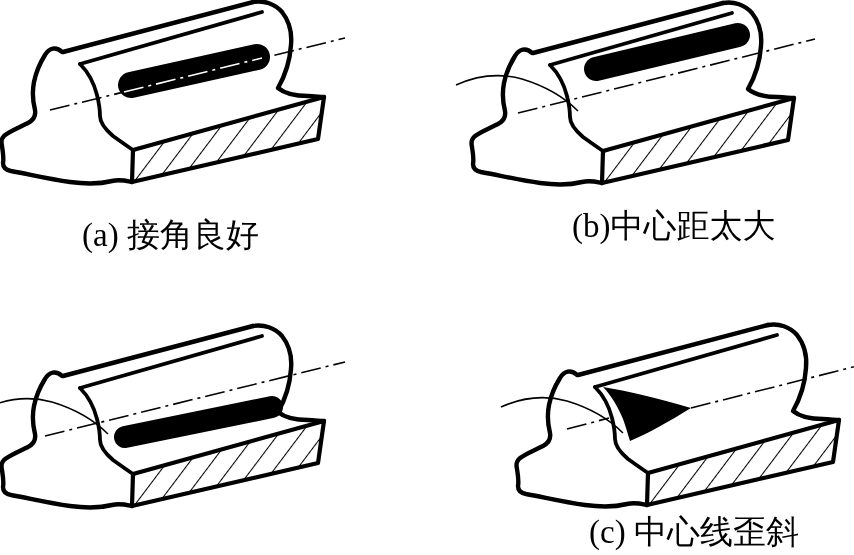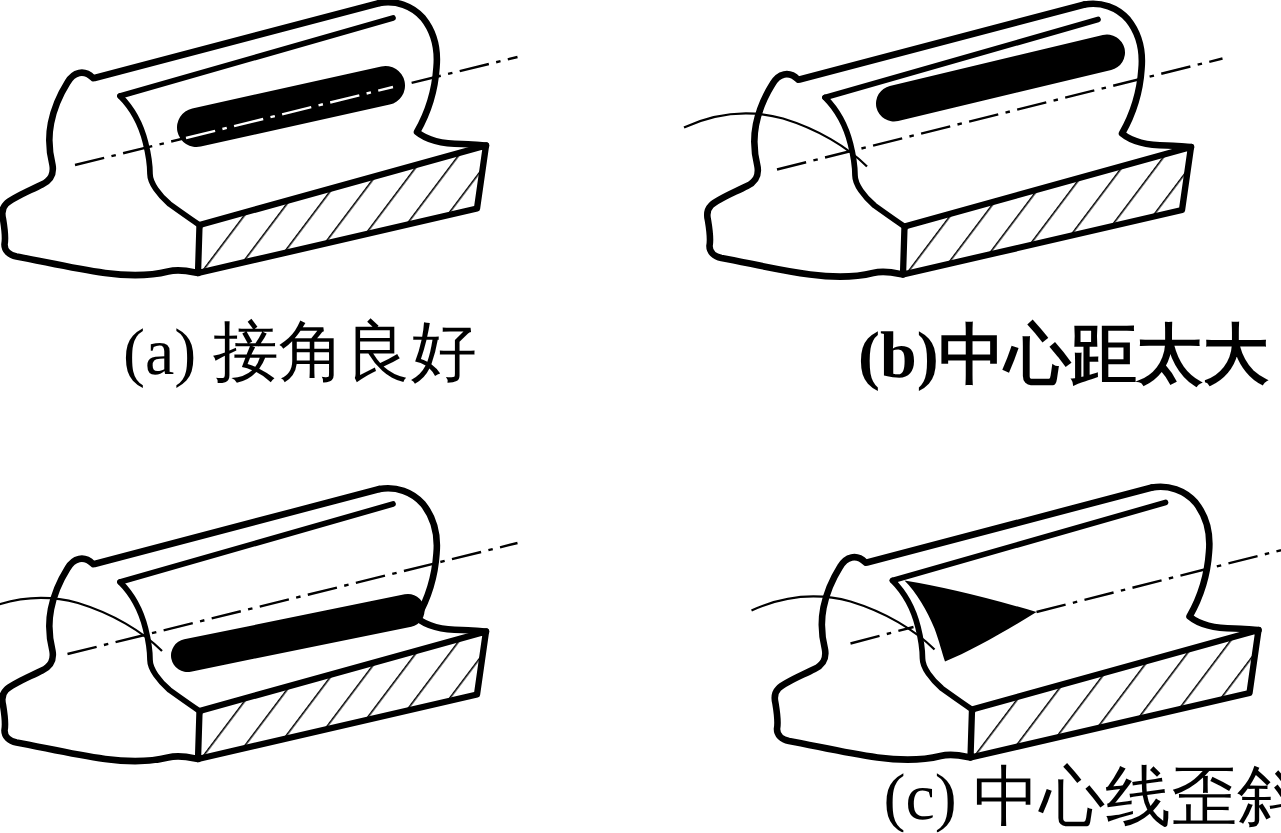--- a/index.html
+++ b/index.html
@@ -23,27 +23,27 @@
   #panel-d { left: 0px;   top: 277px; }
   #panel-c { left: 427px; top: 277px; }
   .defs-svg {
     position: absolute;
     width: 0;
     height: 0;
   }
   .caption {
     position: absolute;
     font-family: "Liberation Serif", "DejaVu Serif", serif;
-    font-size: 44px;
+    font-size: 33px;
     line-height: 36px;
     color: #000000;
     white-space: nowrap;
   }
   #caption-a { left: 82px;  top: 217px; }
-  #caption-b { left: 572px; top: 219px; font-weight: bold; }
+  #caption-b { left: 572px; top: 208px; }
   #caption-d { left: 66px;  top: 514px; }
   #caption-c { left: 589px; top: 514px; }
 
   
   .outline  { fill: none; stroke: #000; stroke-width: 4.4; stroke-linecap: round; stroke-linejoin: round; }
   .outline2 { fill: none; stroke: #000; stroke-width: 3.8; stroke-linecap: round; stroke-linejoin: round; }
   .cl  { fill: none; stroke: #000; stroke-width: 1.6; stroke-dasharray: 20 5 3 5; }
   .clw { stroke: #fff; }
   .mark { fill: none; stroke: #000; stroke-linecap: round; }
 </style>

